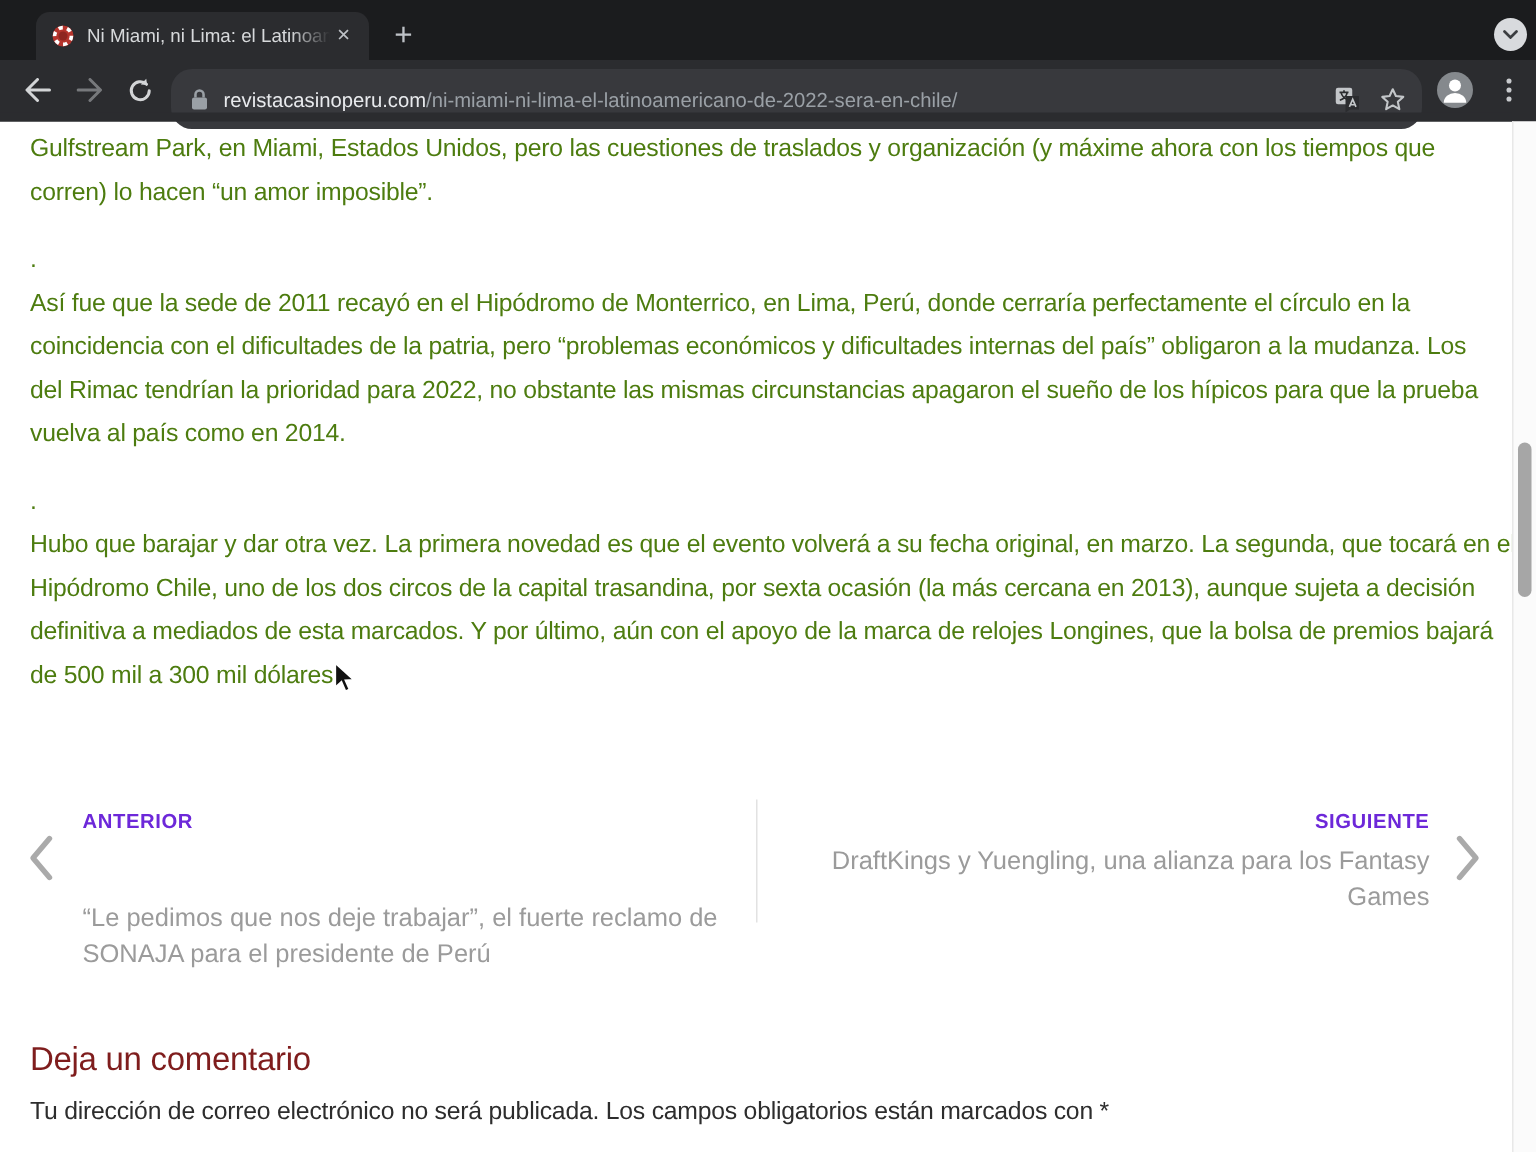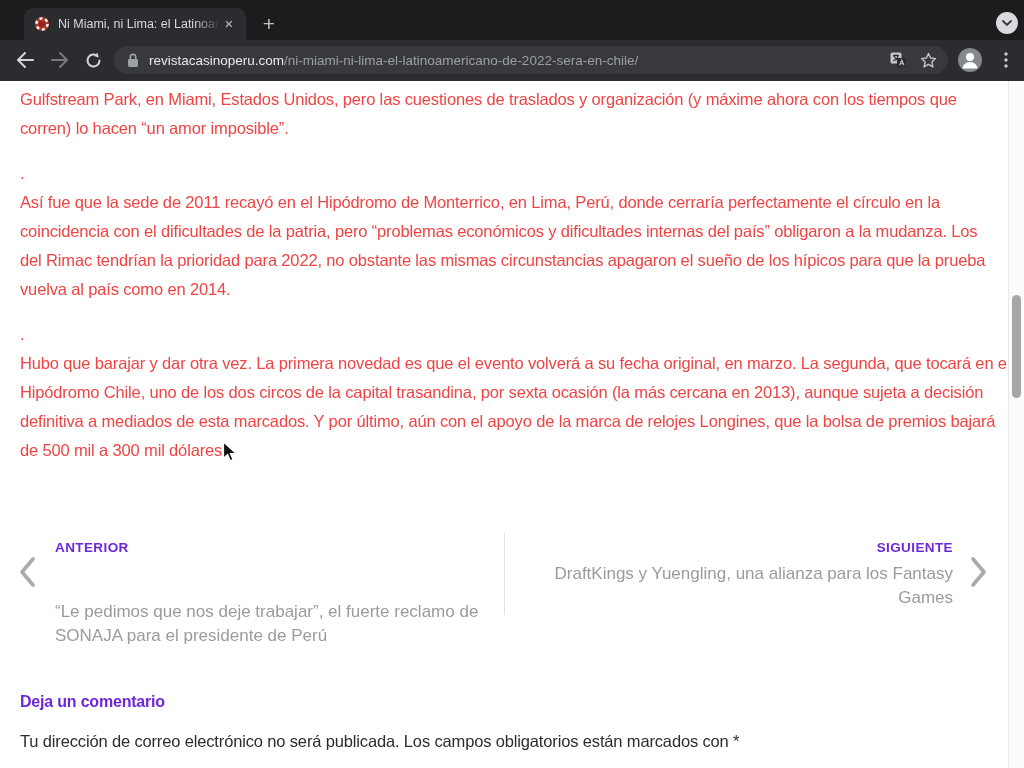--- a/index.html
+++ b/index.html
@@ -20,52 +20,52 @@
                font-size:15px; border-radius:50%; cursor:default; }
   .newtab-btn { position:absolute; left:256px; top:11px; width:26px; height:26px; color:#bdc1c6;
                font-size:21px; line-height:25px; text-align:center; border-radius:50%; }
   .tabsearch-btn { position:absolute; left:996px; top:12px; width:22px; height:22px; border-radius:50%;
                background:#d8dadd; display:flex; align-items:center; justify-content:center; }
 
   .toolbar { position:absolute; left:0; top:40px; width:1024px; height:41px; background:#2b2c2f; }
   .nav-btn { position:absolute; top:47px; width:26px; height:26px; display:flex; align-items:center; justify-content:center; }
   .btn-back { left:12px; } .btn-forward { left:47px; } .btn-reload { left:80px; }
 
-  .omnibox { position:absolute; left:114px; top:46px; width:834px; height:28px; background:#38393d;
+  .omnibox { position:absolute; left:114px; top:46px; width:834px; height:40px; background:#38393d;
              border-radius:14px; display:flex; align-items:center; padding:0 10px 0 13px; }
   .omni-url { flex:1; margin-left:10px; font-size:13.5px; white-space:nowrap; overflow:hidden; }
   .omni-url .domain { color:#e8eaed; }
   .omni-url .path { color:#9aa0a6; }
   .omni-icon { width:20px; height:20px; margin-left:10px; display:flex; align-items:center; justify-content:center; }
 
   .avatar-btn { position:absolute; left:957px; top:47px; width:26px; height:26px; }
   .menu-btn { position:absolute; left:995px; top:47px; width:22px; height:26px; display:flex; align-items:center; justify-content:center; }
 
   
   .clipped-line { position:absolute; left:0; top:75px; width:1008px; height:6px; background:#2b2c2f; opacity:.98; }
 
-  .par { position:absolute; left:20px; color:#ef4444; font-size:16.5px; line-height:29px;
+  .par { position:absolute; left:20px; color:#4d7c0f; font-size:16.5px; line-height:29px;
          letter-spacing:-0.15px; white-space:nowrap; }
   .par div { height:29px; }
   .p0 { top:85px; } .p1 { top:159px; } .p2 { top:188px; } .p3 { top:320px; } .p4 { top:349px; }
 
   
   .postnav-label { position:absolute; top:540px; font-size:13.5px; font-weight:bold; letter-spacing:.4px; color:#6d28d9; }
   .postnav-title { position:absolute; top:562px; font-size:17px; line-height:24px; color:#9b9b9b; }
   .prev-link .postnav-label { left:55px; }
   .prev-link .postnav-title { left:55px;margin-top:38px; }
   .next-link .postnav-label { right:71px; }
   .next-link .postnav-title { right:71px; text-align:right; }
   .nav-chevron { position:absolute; top:556px; }
   .chev-left { left:18px; } .chev-right { left:970px; }
   .postnav-divider { position:absolute; left:504px; top:533px; width:1px; height:82px; background:#e2e2e2; }
 
   
-  .comment-heading { position:absolute; left:20px; top:693px; font-size:16px; font-weight:bold;
-                     color:#6d28d9; letter-spacing:-0.2px; }
+  .comment-heading { position:absolute; left:20px; top:693px; font-size:22px; font-weight:normal;
+                     color:#7f1d1d; letter-spacing:-0.2px; }
   .comment-notice { position:absolute; left:20px; top:727px; font-size:16.5px; line-height:29px;
                     color:#2d2d2d; letter-spacing:-0.15px; white-space:nowrap; }
 
   
   .scroll-track { position:absolute; left:1008px; top:81px; width:16px; height:687px;
                   background:#fbfbfb; border-left:1px solid #e8e8e8; }
   .scroll-thumb { position:absolute; left:3px; top:214px; width:9px; height:103px;
                   background:#a6a6a6; border-radius:5px; }
 
   .cursor { position:absolute; left:222px; top:441px; }

